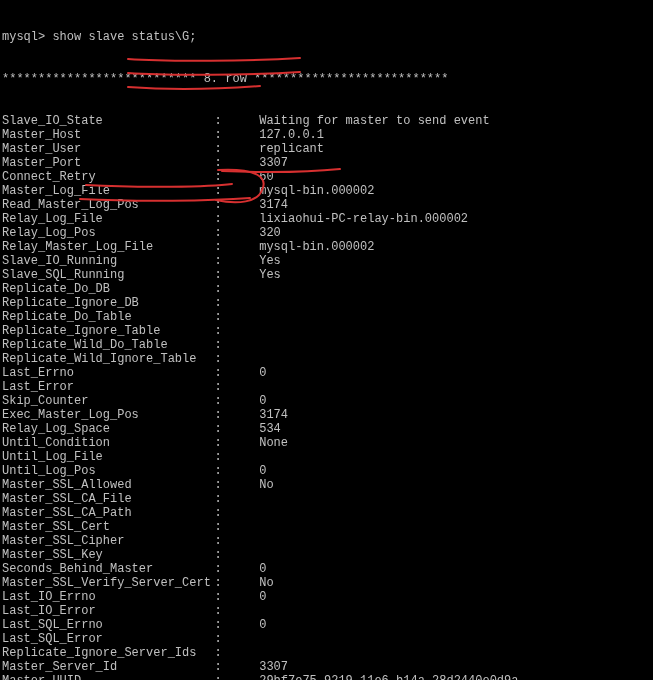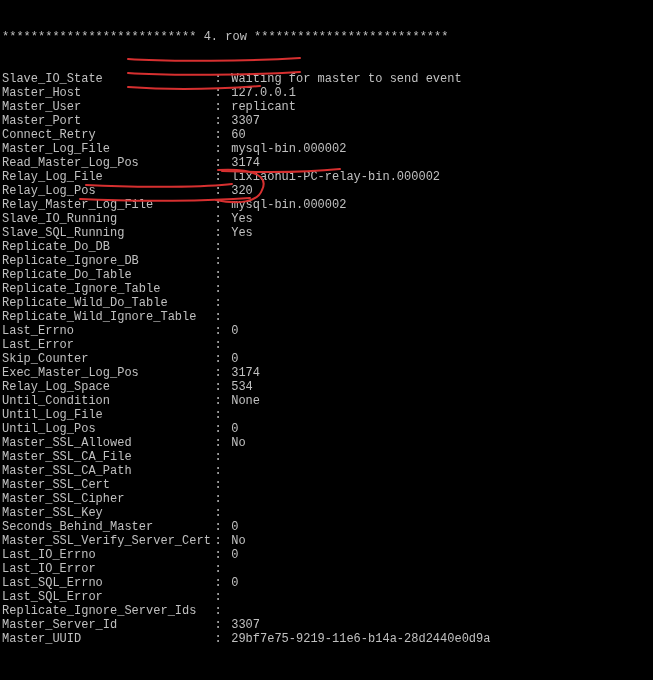--- a/index.html
+++ b/index.html
@@ -31,36 +31,37 @@
   .sep {
     display: inline-block;
     width: 12px;
     text-align: center;
   }
   .val {
     display: inline-block;
     text-align: left;
   }
   
-  .wide .val { white-space: pre; }
+  .wide .val { white-space: pre; margin-left: 28px; }
   
   svg.anno {
     position: absolute;
     left: 0;
     top: 0;
     width: 653px;
     height: 680px;
     pointer-events: none;
   }
 </style>
 </head>
 <body>
 
 <div class="term">
-  <span class="row">*************************** 4. row ***************************</span>
+  <span class="row">mysql&gt; show slave status\G;</span>
+  <span class="row">*************************** 8. row ***************************</span>
   <div id="rows-host"><span class="row wide"><span class="label">Slave_IO_State</span><span class="sep">:</span><span class="val"> Waiting for master to send event</span></span><span class="row wide"><span class="label">Master_Host</span><span class="sep">:</span><span class="val"> 127.0.0.1</span></span><span class="row wide"><span class="label">Master_User</span><span class="sep">:</span><span class="val"> replicant</span></span><span class="row wide"><span class="label">Master_Port</span><span class="sep">:</span><span class="val"> 3307</span></span><span class="row wide"><span class="label">Connect_Retry</span><span class="sep">:</span><span class="val"> 60</span></span><span class="row wide"><span class="label">Master_Log_File</span><span class="sep">:</span><span class="val"> mysql-bin.000002</span></span><span class="row wide"><span class="label">Read_Master_Log_Pos</span><span class="sep">:</span><span class="val"> 3174</span></span><span class="row wide"><span class="label">Relay_Log_File</span><span class="sep">:</span><span class="val"> lixiaohui-PC-relay-bin.000002</span></span><span class="row wide"><span class="label">Relay_Log_Pos</span><span class="sep">:</span><span class="val"> 320</span></span><span class="row wide"><span class="label">Relay_Master_Log_File</span><span class="sep">:</span><span class="val"> mysql-bin.000002</span></span><span class="row wide"><span class="label">Slave_IO_Running</span><span class="sep">:</span><span class="val"> Yes</span></span><span class="row wide"><span class="label">Slave_SQL_Running</span><span class="sep">:</span><span class="val"> Yes</span></span><span class="row wide"><span class="label">Replicate_Do_DB</span><span class="sep">:</span><span class="val"> </span></span><span class="row wide"><span class="label">Replicate_Ignore_DB</span><span class="sep">:</span><span class="val"> </span></span><span class="row wide"><span class="label">Replicate_Do_Table</span><span class="sep">:</span><span class="val"> </span></span><span class="row wide"><span class="label">Replicate_Ignore_Table</span><span class="sep">:</span><span class="val"> </span></span><span class="row wide"><span class="label">Replicate_Wild_Do_Table</span><span class="sep">:</span><span class="val"> </span></span><span class="row wide"><span class="label">Replicate_Wild_Ignore_Table</span><span class="sep">:</span><span class="val"> </span></span><span class="row wide"><span class="label">Last_Errno</span><span class="sep">:</span><span class="val"> 0</span></span><span class="row wide"><span class="label">Last_Error</span><span class="sep">:</span><span class="val"> </span></span><span class="row wide"><span class="label">Skip_Counter</span><span class="sep">:</span><span class="val"> 0</span></span><span class="row wide"><span class="label">Exec_Master_Log_Pos</span><span class="sep">:</span><span class="val"> 3174</span></span><span class="row wide"><span class="label">Relay_Log_Space</span><span class="sep">:</span><span class="val"> 534</span></span><span class="row wide"><span class="label">Until_Condition</span><span class="sep">:</span><span class="val"> None</span></span><span class="row wide"><span class="label">Until_Log_File</span><span class="sep">:</span><span class="val"> </span></span><span class="row wide"><span class="label">Until_Log_Pos</span><span class="sep">:</span><span class="val"> 0</span></span><span class="row wide"><span class="label">Master_SSL_Allowed</span><span class="sep">:</span><span class="val"> No</span></span><span class="row wide"><span class="label">Master_SSL_CA_File</span><span class="sep">:</span><span class="val"> </span></span><span class="row wide"><span class="label">Master_SSL_CA_Path</span><span class="sep">:</span><span class="val"> </span></span><span class="row wide"><span class="label">Master_SSL_Cert</span><span class="sep">:</span><span class="val"> </span></span><span class="row wide"><span class="label">Master_SSL_Cipher</span><span class="sep">:</span><span class="val"> </span></span><span class="row wide"><span class="label">Master_SSL_Key</span><span class="sep">:</span><span class="val"> </span></span><span class="row wide"><span class="label">Seconds_Behind_Master</span><span class="sep">:</span><span class="val"> 0</span></span><span class="row wide"><span class="label">Master_SSL_Verify_Server_Cert</span><span class="sep">:</span><span class="val"> No</span></span><span class="row wide"><span class="label">Last_IO_Errno</span><span class="sep">:</span><span class="val"> 0</span></span><span class="row wide"><span class="label">Last_IO_Error</span><span class="sep">:</span><span class="val"> </span></span><span class="row wide"><span class="label">Last_SQL_Errno</span><span class="sep">:</span><span class="val"> 0</span></span><span class="row wide"><span class="label">Last_SQL_Error</span><span class="sep">:</span><span class="val"> </span></span><span class="row wide"><span class="label">Replicate_Ignore_Server_Ids</span><span class="sep">:</span><span class="val"> </span></span><span class="row wide"><span class="label">Master_Server_Id</span><span class="sep">:</span><span class="val"> 3307</span></span><span class="row wide"><span class="label">Master_UUID</span><span class="sep">:</span><span class="val"> 29bf7e75-9219-11e6-b14a-28d2440e0d9a</span></span></div>
 
   <svg class="anno" width="653" height="680">
     <g fill="none" stroke="#d73030" stroke-width="2" stroke-linecap="round">
 
       <path d="M128,59 C170,62 250,61 300,58"></path>
       <path d="M128,73 C170,76 250,75 300,72"></path>
       <path d="M128,87 C168,90 220,89 260,86"></path>
 
       <path d="M86,185 C140,188 210,187 232,184"></path>

